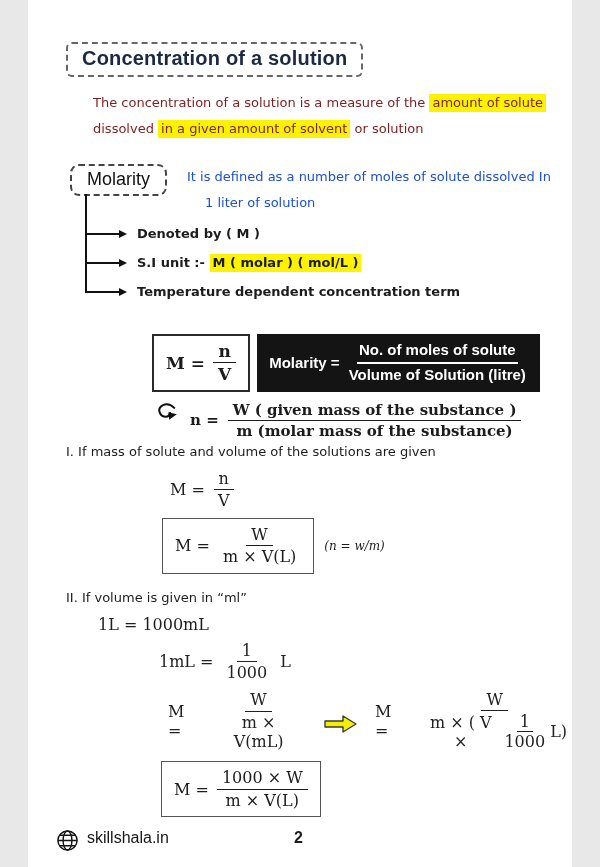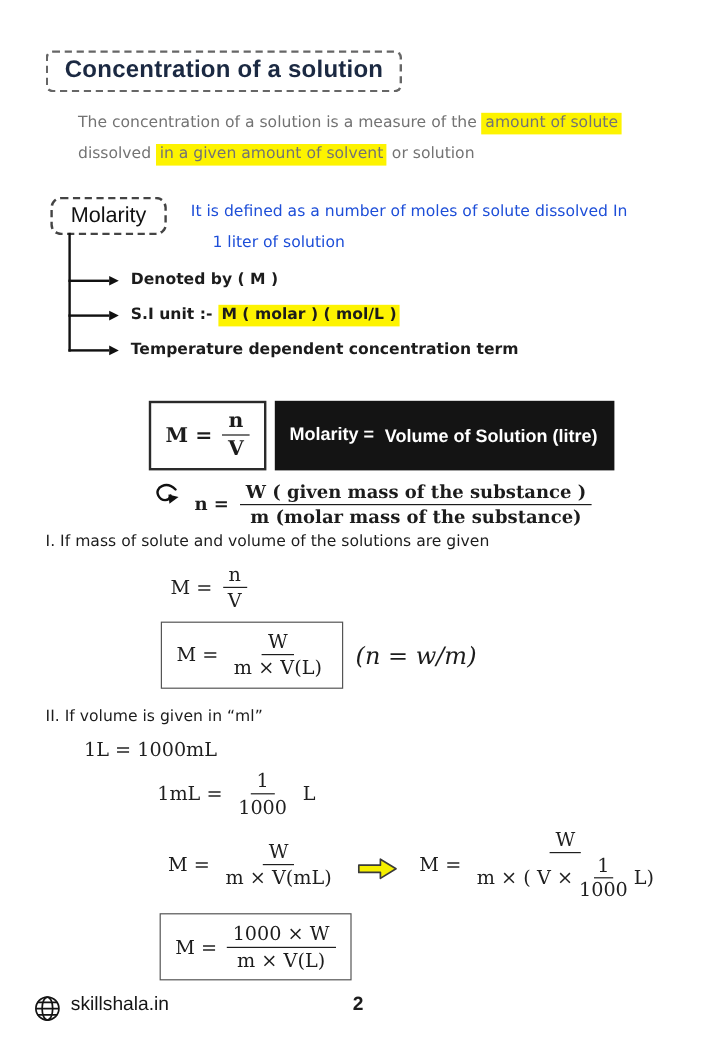--- a/index.html
+++ b/index.html
@@ -1,19 +1,19 @@
 <!DOCTYPE html>
 <html><head>
 <meta charset="utf-8">
 <style>
   * { box-sizing: border-box; margin: 0; padding: 0; }
   html, body { background: #e8e8e8; }
   .page {
     position: relative;
-    width: 600px; height: 867px;
+    width: 544px; height: 867px;
     margin: 0 auto;
     background: #ffffff;
     overflow: hidden;
     font-family: "Liberation Sans", sans-serif;
     color: #1c1c1c;
   }
   .hand { font-family: "DejaVu Sans", sans-serif; font-size: 13px; }
   .serif { font-family: "DejaVu Serif", "Liberation Serif", serif; }
   mark { background: #fdf300; color: inherit; padding: 1px 3px 2px; }
 
@@ -24,21 +24,21 @@
     border: 2px dashed #666;
     border-radius: 6px;
     padding: 3px 14px 5px;
   }
   .title {
     font-weight: bold; font-size: 20px; letter-spacing: 0.2px;
     color: #1b2942;
   }
 
   
-  .intro { margin: 13px 0 0 65px; line-height: 26px; color: #737373; }
+  .intro { margin: 13px 0 0 65px; line-height: 26px; color: #7f1d1d; }
 
   
   .molarity-row { margin: 22px 0 0 42px; display: flex; align-items: flex-start; gap: 20px; }
   .molarity-box {
     border: 2px dashed #444; border-radius: 9px;
     padding: 3px 15px 4px; flex: 0 0 auto;
   }
   .molarity-label { font-weight: normal; font-size: 18px; color: #111; }
   .definition { line-height: 26px; color: #1d4ed8; }
   .definition div:nth-child(2) { margin-left: 18px; }
@@ -87,21 +87,21 @@
   .sec-heading { margin-left: 38px; color: #1c1c1c; }
   .sh1 { margin-top: 4px; }
   .sh2 { margin-top: 16px; }
 
   
   .f { display: flex; align-items: center; gap: 8px; font-size: 16px; color: #1f1f1f; }
   .fbox { display: inline-flex; align-items: center; gap: 8px;
           border: 1.4px solid #555; padding: 6px 12px; font-size: 16px; }
   .m-nv  { margin: 10px 0 0 142px; }
   .boxed-row { margin: 8px 0 0 134px; display: flex; align-items: center; gap: 10px; }
-  .note { font-style: italic; font-size: 20px; }
+  .note { font-style: italic; font-size: 12px; }
   .line-1l  { margin: 10px 0 0 70px; }
   .line-1ml { margin: 7px 0 0 131px; }
   .mrow { margin: 8px 0 0 140px; display: flex; align-items: center; gap: 16px; }
   .final-box-wrap { margin: 10px 0 0 133px; }
 
   .block-arrow { display: inline-flex; margin-top: 6px; }
 
   
   .footer { position: absolute; left: 28px; right: 31px; bottom: 15px;
             display: flex; align-items: flex-start; }
@@ -156,20 +156,21 @@
     <div class="mnv-box serif">
       <span>M =</span>
       <span class="frac">
           <span class="num">n</span>
           <span class="den">V</span>
         </span>
     </div>
     <div class="black-box">
       <span>Molarity =</span>
       <span class="bb-frac">
+          <span class="bb-num">No. of moles of solute</span>
           <span class="bb-den">Volume of Solution (litre)</span>
         </span>
     </div>
   </div>
 
   <div class="n-row serif">
     <span class="curl">
       <svg viewBox="0 0 32 32" width="27" height="27" aria-hidden="true">
         <path d="M24,7 C15,-2 3,5 7,13 C10,19 18,19 19,13" fill="none" stroke="#111" stroke-width="2.4" stroke-linecap="round"></path>
         <polygon points="17,12 27,14.5 18,21" fill="#111"></polygon>

